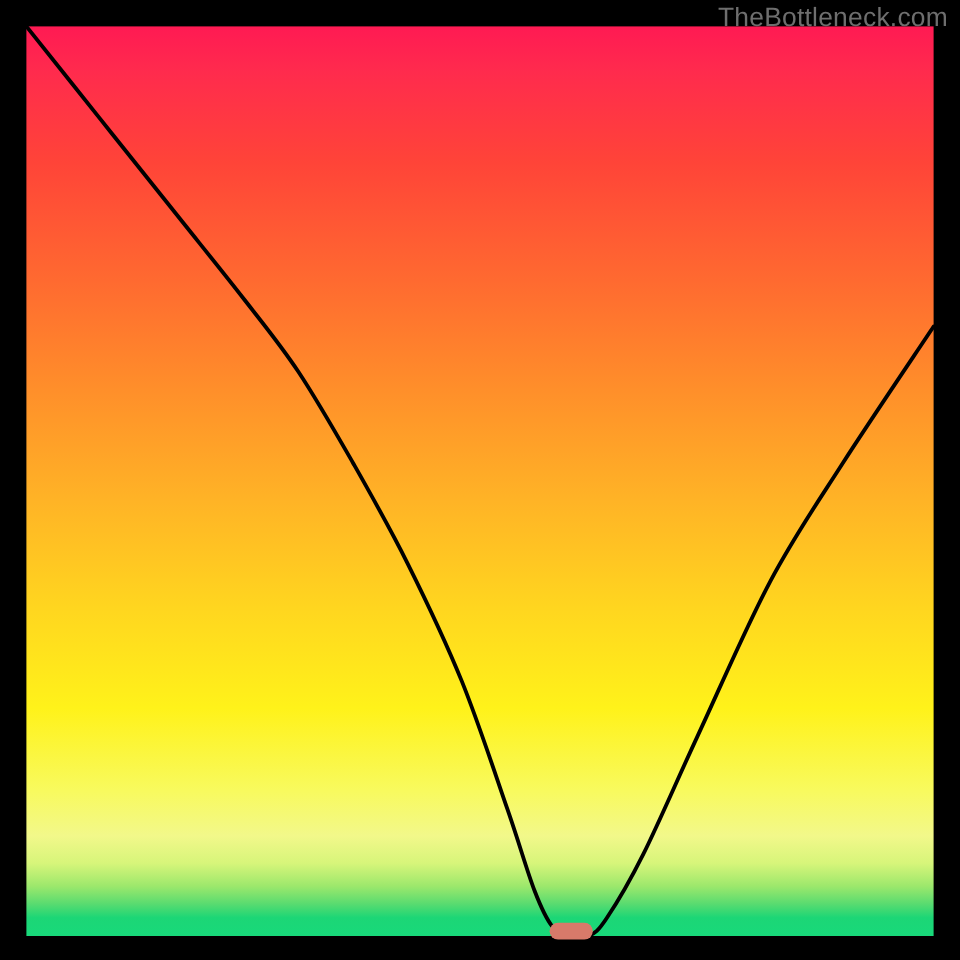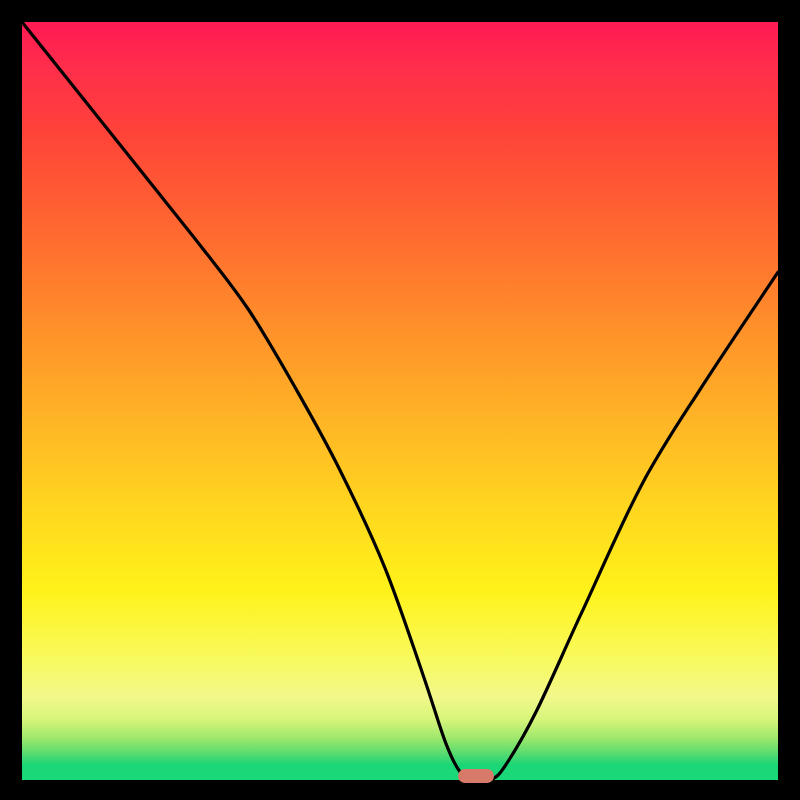--- a/index.html
+++ b/index.html
@@ -76,13 +76,14 @@
 
   <div class="plot-area">
 
     <svg class="curve" viewBox="0 0 756 758" preserveAspectRatio="none">
       <path id="curve-path" fill="none" stroke="#000" stroke-width="3.2" stroke-linecap="round" stroke-linejoin="round" d="M 0.0 0.0 C 10.1 12.6, 40.3 50.5, 60.5 75.8 C 80.6 101.1, 100.8 126.3, 121.0 151.6 C 141.1 176.9, 163.8 204.7, 181.4 227.4 C 199.1 250.1, 211.7 265.3, 226.8 288.0 C 241.9 310.8, 257.0 337.3, 272.2 363.8 C 287.3 390.4, 302.4 416.9, 317.5 447.2 C 332.6 477.5, 349.0 511.6, 362.9 545.8 C 376.7 579.9, 390.6 622.8, 400.7 651.9 C 410.8 680.9, 417.1 703.7, 423.4 720.1 C 429.7 736.5, 433.4 744.1, 438.5 750.4 C 443.5 756.7, 448.6 756.7, 453.6 758.0 C 458.6 759.3, 463.7 760.5, 468.7 758.0 C 473.8 755.5, 476.3 754.2, 483.8 742.8 C 491.4 731.5, 501.5 715.0, 514.1 689.8 C 526.7 664.5, 541.8 629.1, 559.4 591.2 C 577.1 553.3, 599.8 500.3, 619.9 462.4 C 640.1 424.5, 657.7 399.2, 680.4 363.8 C 703.1 328.5, 743.4 269.1, 756.0 250.1"></path>
     </svg>
 
     <div class="marker" id="min-marker" style="left: 453.6px; top: 754.21px;"></div>
   </div>
 
+  <div class="watermark">TheBottleneck.com</div>
 </div>
 
 </body></html>

